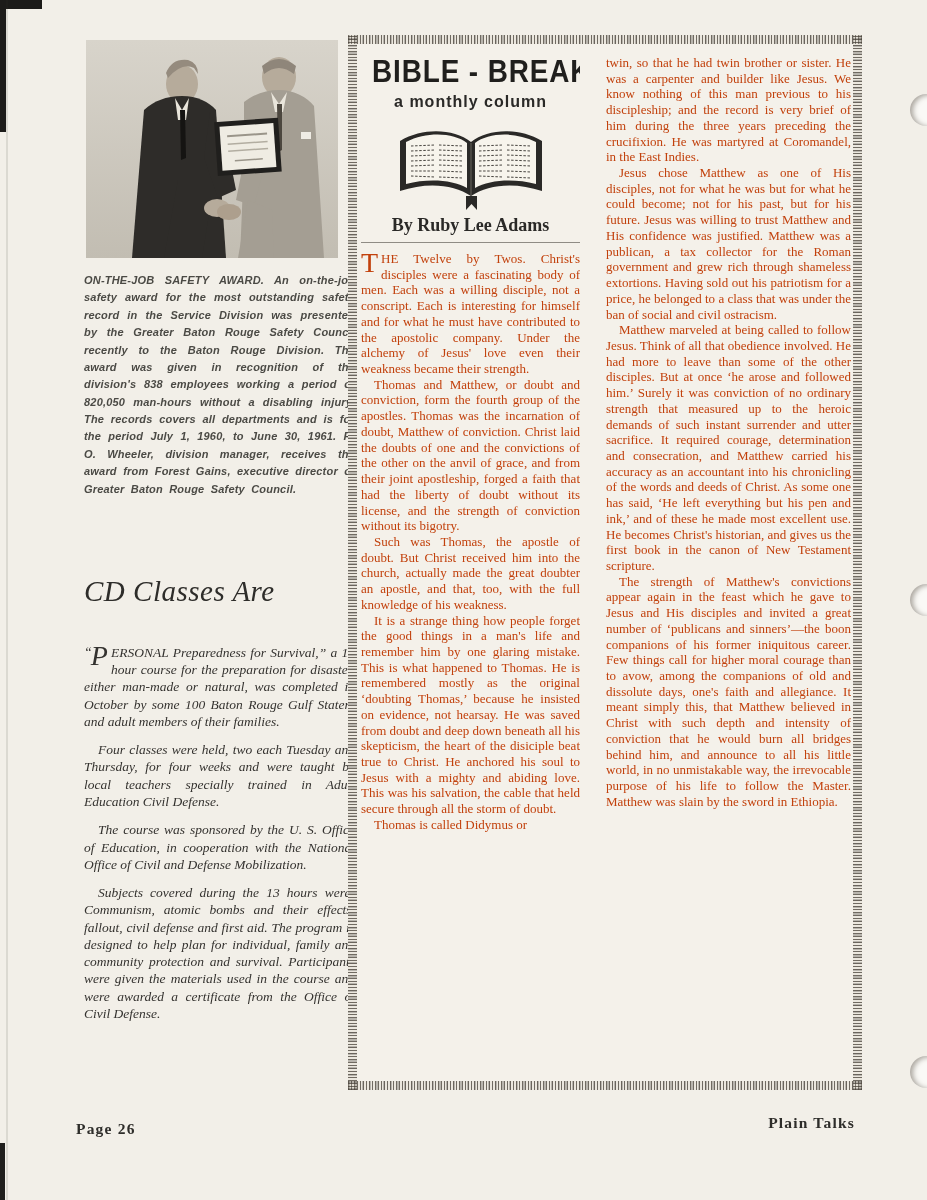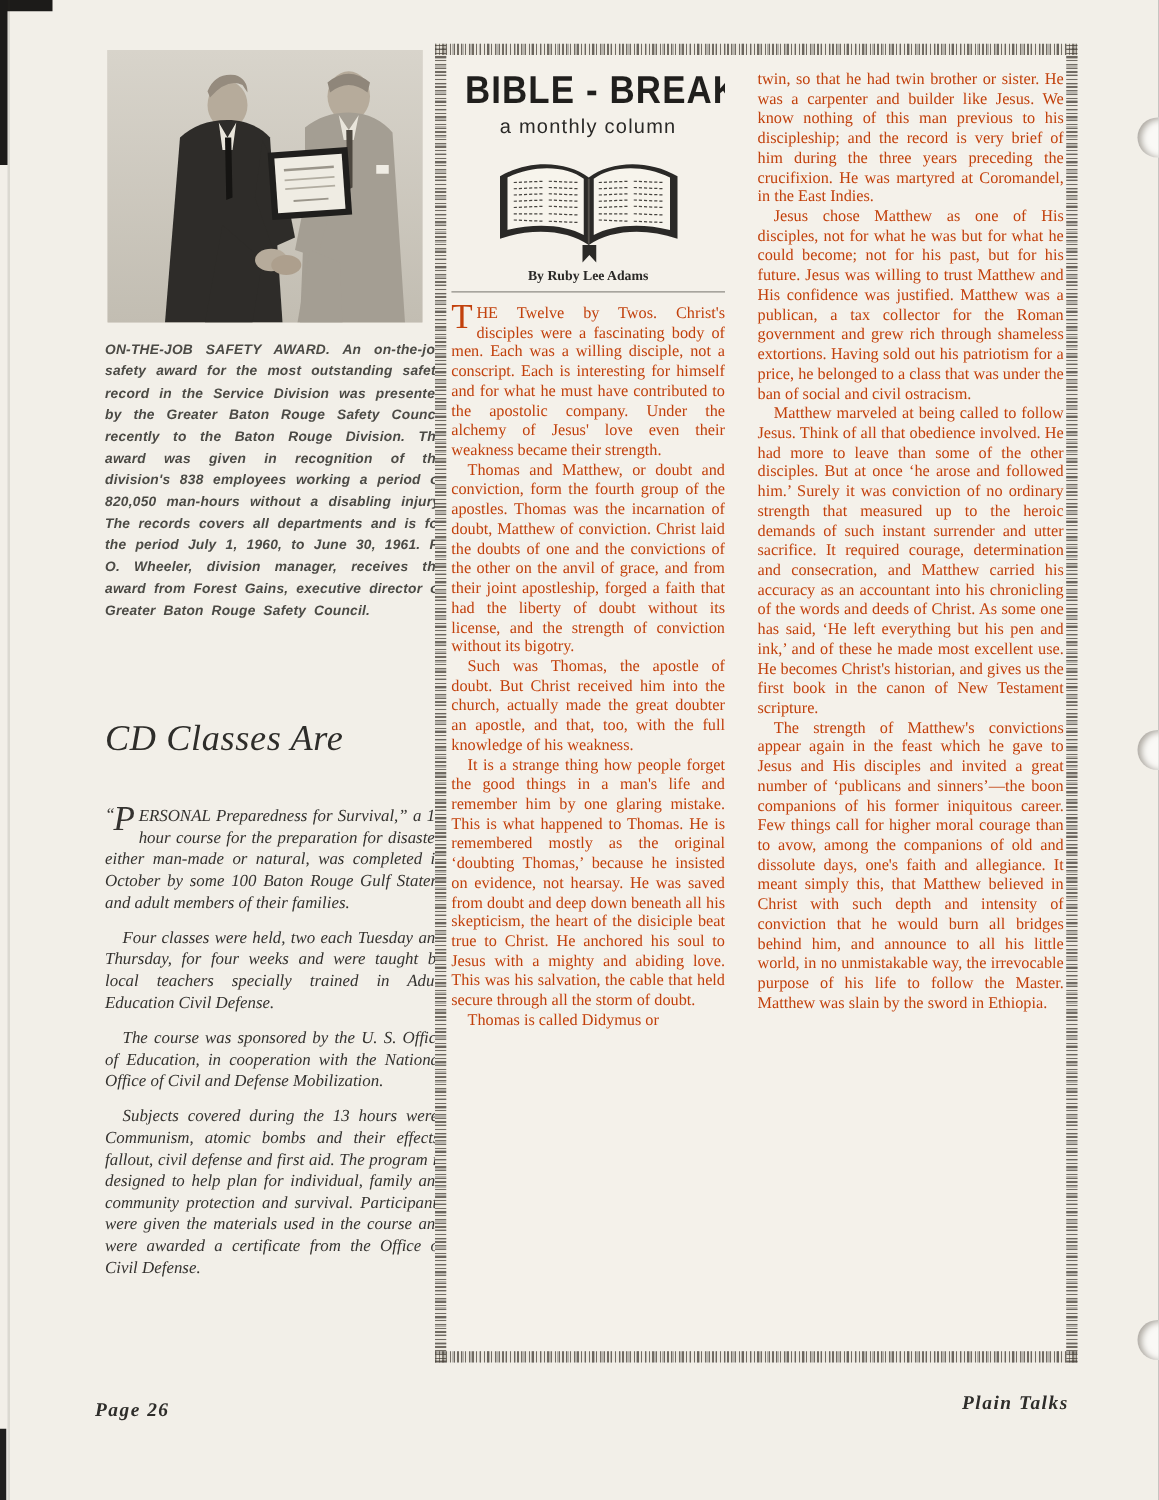--- a/index.html
+++ b/index.html
@@ -60,34 +60,34 @@
   .bb-inner{position:absolute;left:13px;right:11px;top:11px;bottom:11px;display:flex;gap:26px;overflow:hidden;}
   .bb-col1{width:219px;overflow:hidden;}
   .bb-col2{flex:1;overflow:hidden;padding-top:9px;}
   .bb-title{
     margin:8px 0 0 0;text-align:center;font-family:"Liberation Sans", sans-serif;
     font-weight:bold;font-size:31px;letter-spacing:1px;color:#201f1d;
     transform:scaleX(.9);transform-origin:center;white-space:nowrap;
   }
   .bb-sub{
     margin-top:3px;text-align:center;font-family:"Liberation Sans", sans-serif;
-    font-weight:normal;font-size:16px;letter-spacing:1px;color:#2a2927;
+    font-weight:bold;font-size:16px;letter-spacing:1px;color:#2a2927;
   }
   .book{width:150px;height:90px;margin:10px auto 4px auto;}
   .bb-byline{
-    text-align:center;font-weight:bold;font-size:11px;color:#2a2927;
+    text-align:center;font-weight:bold;font-size:18px;color:#2a2927;
     font-family:"Liberation Serif", serif;padding-bottom:6px;margin-bottom:8px;
     border-bottom:1px solid rgba(60,56,50,.55);
   }
   .bp{margin:0;font-size:13px;line-height:1.21;text-align:justify;color:#c2410c;}
   .bp.indent{text-indent:13px;}
 
   
   .footer-left,.footer-right{
-    position:absolute;font-family:"Liberation Serif", serif;font-style:italic;
+    position:absolute;font-family:"Liberation Serif", serif;
     font-weight:bold;font-size:15.5px;letter-spacing:1.2px;color:#2e2d2a;
   }
   .footer-left{left:76px;top:1120px;}
   .footer-right{right:72px;top:1114px;}
 </style>
 </head>
 <body>
 
 <div class="page">
 

